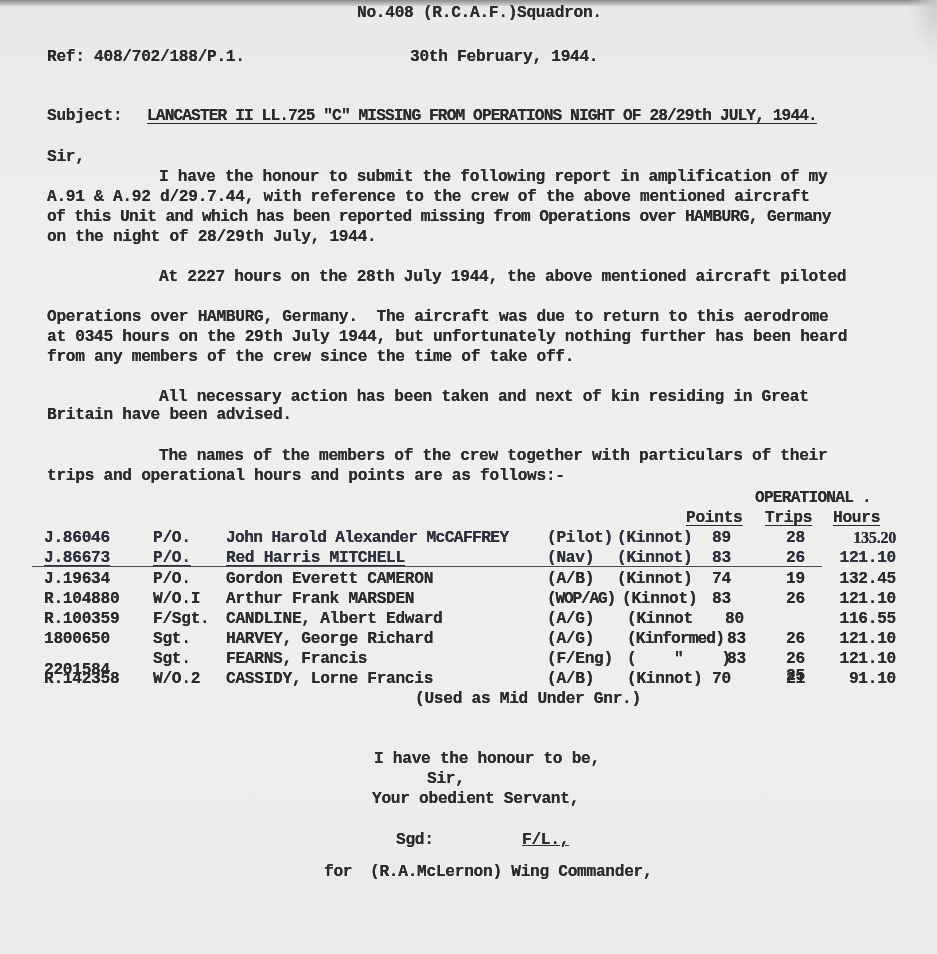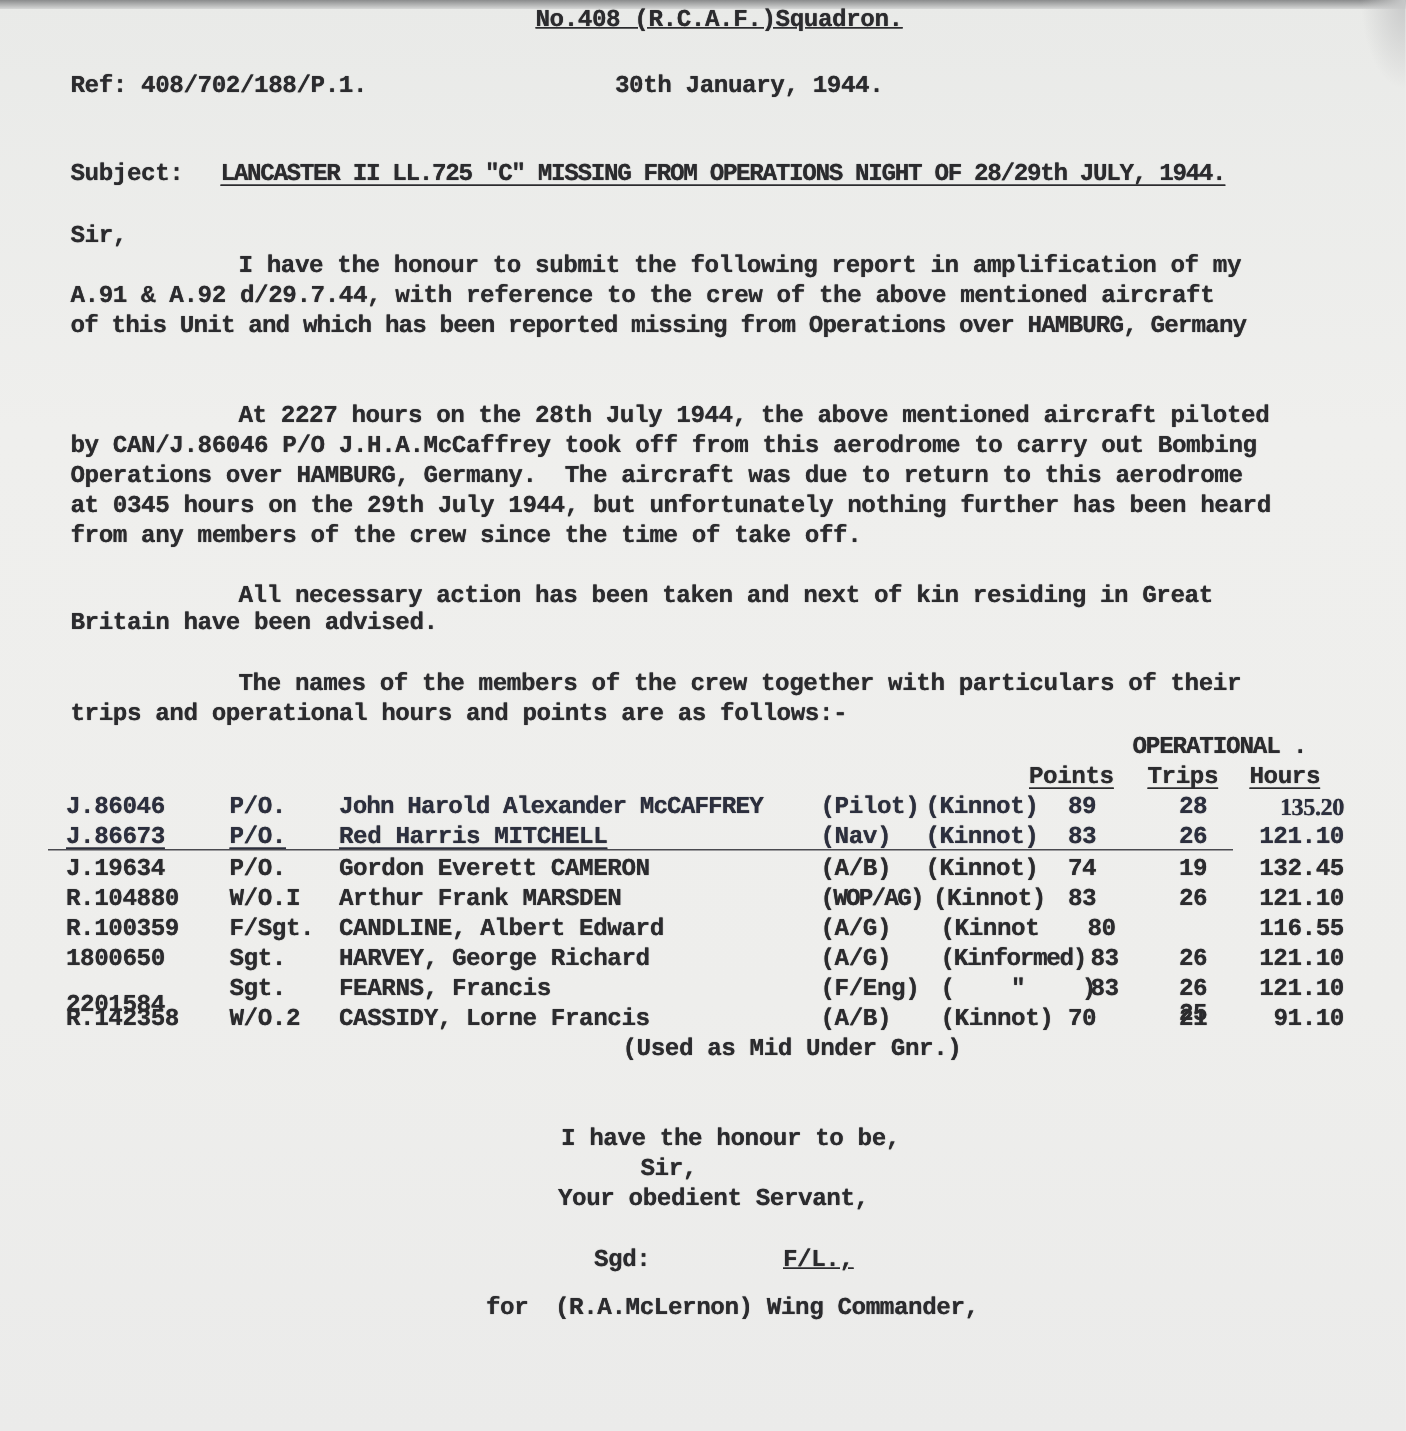--- a/index.html
+++ b/index.html
@@ -34,34 +34,34 @@
     }
     .num { text-align: right; }
   </style>
 </head>
 <body>
 
 <div class="page">
   <div class="topshade"></div>
   <div class="rightshade"></div>
 
-  <div class="t" style="left:357px;top:3px;text-decoration:underline;">No.408 (R.C.A.F.)Squadron.</div>
+  <div class="t" style="left:357px;top:3px;">No.408 (R.C.A.F.)Squadron.</div>
   <div class="t" style="left:47px;top:47px;">Ref: 408/702/188/P.1.</div>
-  <div class="t" style="left:410px;top:47px;">30th January, 1944.</div>
+  <div class="t" style="left:410px;top:47px;">30th February, 1944.</div>
   <div class="t" style="left:47px;top:106px;">Subject:</div>
   <div class="t u" style="left:147px;top:106px;letter-spacing:-0.9px;">LANCASTER II LL.725 "C" MISSING FROM OPERATIONS NIGHT OF 28/29th JULY, 1944.</div>
 
   <div class="t" style="left:47px;top:147px;">Sir,</div>
 
   <div class="t" style="left:159px;top:167px;">I have the honour to submit the following report in amplification of my</div>
   <div class="t" style="left:47px;top:187px;">A.91 &amp; A.92 d/29.7.44, with reference to the crew of the above mentioned aircraft</div>
   <div class="t" style="left:47px;top:207px;letter-spacing:-0.6px;">of this Unit and which has been reported missing from Operations over HAMBURG, Germany</div>
+  <div class="t" style="left:47px;top:227px;">on the night of 28/29th July, 1944.</div>
 
   <div class="t" style="left:159px;top:267px;">At 2227 hours on the 28th July 1944, the above mentioned aircraft piloted</div>
-  <div class="t" style="left:47px;top:287px;">by CAN/J.86046 P/O J.H.A.McCaffrey took off from this aerodrome to carry out Bombing</div>
   <div class="t" style="left:47px;top:307px;">Operations over HAMBURG, Germany.  The aircraft was due to return to this aerodrome</div>
   <div class="t" style="left:47px;top:327px;">at 0345 hours on the 29th July 1944, but unfortunately nothing further has been heard</div>
   <div class="t" style="left:47px;top:347px;">from any members of the crew since the time of take off.</div>
 
   <div class="t" style="left:159px;top:387px;">All necessary action has been taken and next of kin residing in Great</div>
   <div class="t" style="left:47px;top:405px;">Britain have been advised.</div>
 
   <div class="t" style="left:159px;top:446px;">The names of the members of the crew together with particulars of their</div>
   <div class="t" style="left:47px;top:466px;">trips and operational hours and points are as follows:-</div>
 

